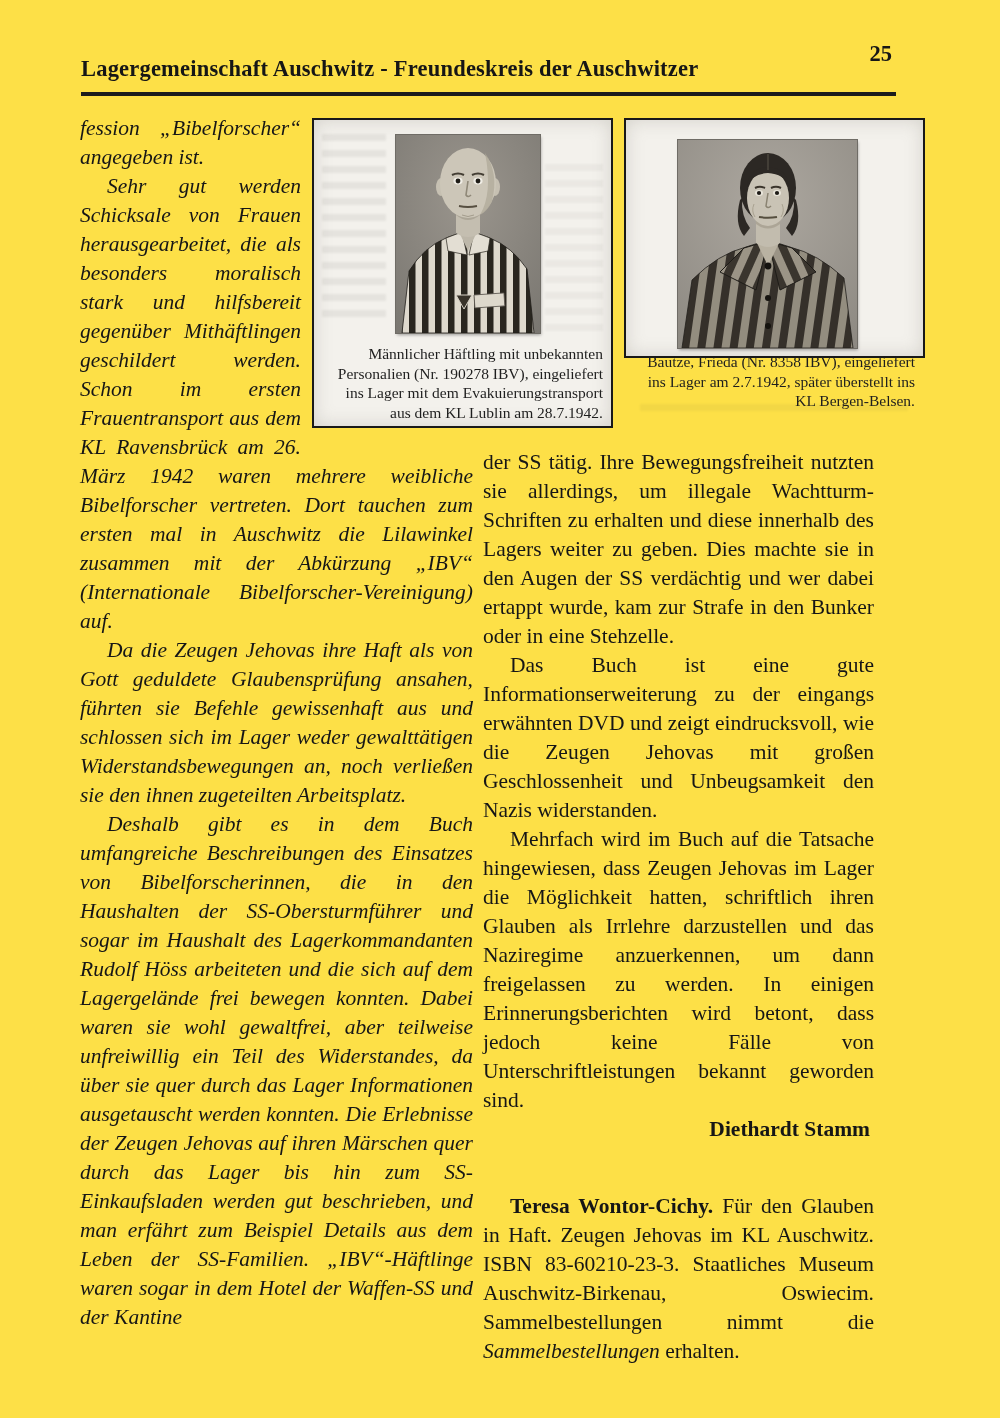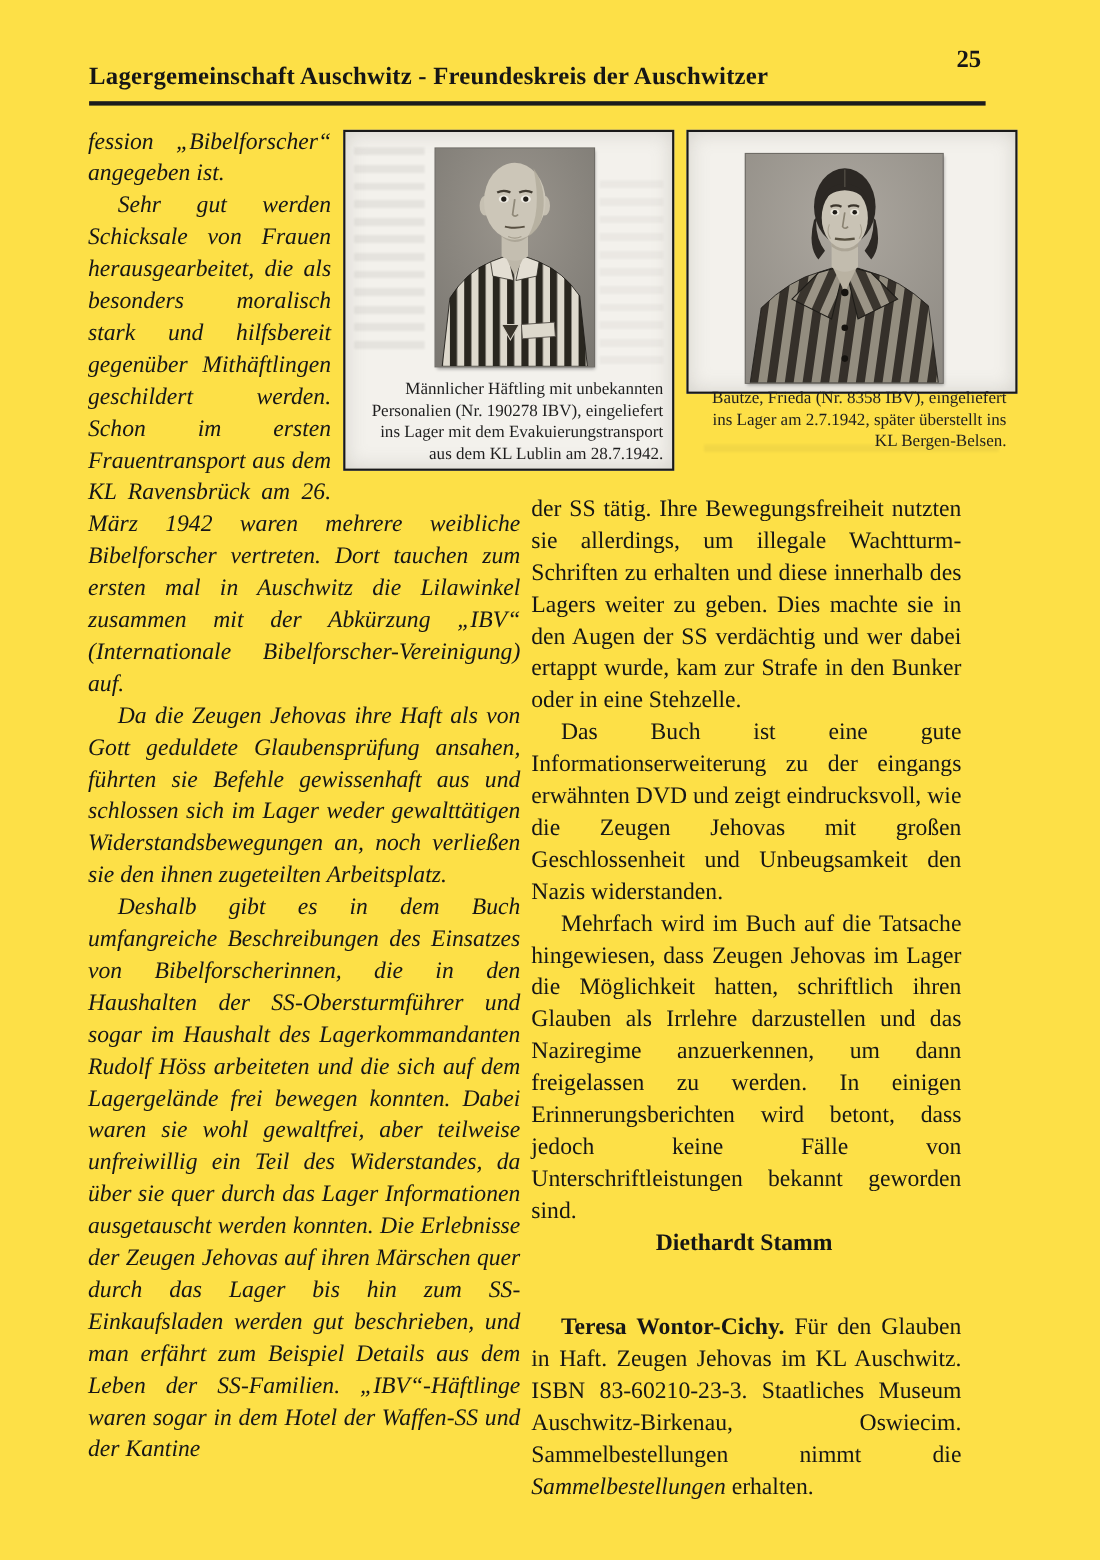--- a/index.html
+++ b/index.html
@@ -33,21 +33,21 @@
     position:absolute; text-align:justify;
     font-size:21.5px; line-height:29px;
     hyphens:auto; -webkit-hyphens:auto;
   }
   .col-left  { left:80px;  top:114px; width:393px;font-style:italic; }
   .col-right { left:483px; top:448px; width:391px; }
   .col p { margin:0; }
   .indent { text-indent:27px; }
   .float-spacer { float:right; width:172px; height:336px; }
 
-  .byline { text-align:center; font-weight:bold; padding-right:4px; }
+  .byline { text-align:right; font-weight:bold; padding-right:4px; }
   .book-ref { margin-top:48px !important; }
   .book-ref i { font-style:italic; }
 
   
   .photo-box {
     position:absolute; margin:0; box-sizing:border-box;
     background:#f3f1ec; border:2px solid #191919;
     box-shadow: inset 0 0 18px rgba(120,115,105,0.25);
   }
   #fig1 { left:312px; top:118px; width:301px; height:310px; }

